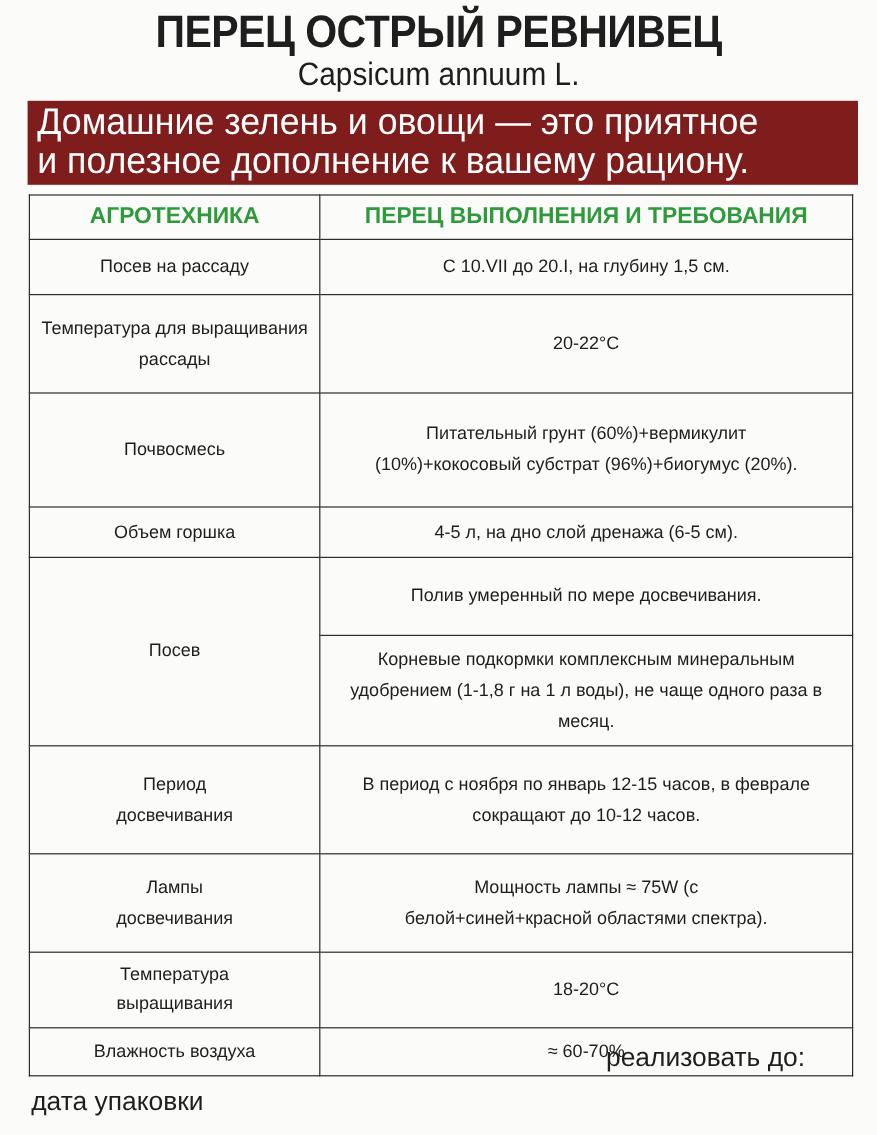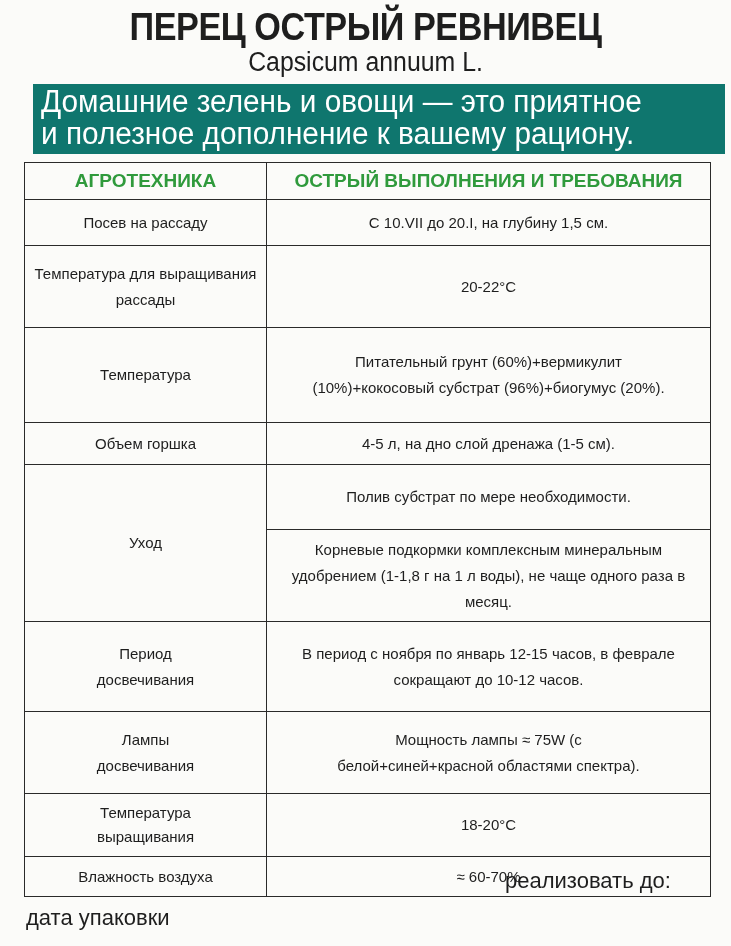--- a/index.html
+++ b/index.html
@@ -1,22 +1,22 @@
 <!DOCTYPE html>
 <html><head>
 <meta charset="utf-8">
 <style>
   html, body { margin:0; padding:0; }
   body { width:731px; height:946px; background:#fbfbf9; position:relative; overflow:hidden;
          font-family:"Liberation Sans", sans-serif; color:#1e1e1e; }
   .title { position:absolute; left:0; width:731px; top:6px; text-align:center;
            font-size:38px; font-weight:bold; letter-spacing:-0.5px; transform:scaleX(0.9); transform-origin:center; }
   .latin { position:absolute; left:0; width:731px; top:47px; text-align:center; font-size:27px; transform:scaleX(0.92); }
-  .banner { position:absolute; left:23px; top:84px; width:692px; height:70px; background:#0f766e;
-            color:#fff; box-sizing:border-box; padding:2px 6px 0 8px;margin-left:10px; }
+  .banner { position:absolute; left:23px; top:84px; width:692px; height:70px; background:#7f1d1d;
+            color:#fff; box-sizing:border-box; padding:2px 6px 0 8px; }
   .banner div { font-size:31px; line-height:32px; white-space:nowrap; transform:scaleX(0.96); transform-origin:left; }
   table { position:absolute; left:24px; top:162px; width:687px; border-collapse:collapse; table-layout:fixed; }
   td { border:1.5px solid #2a2a2a; text-align:center; vertical-align:middle; padding:0 4px;
        font-size:15px; line-height:26px; }
   td.lc { width:233px; }
   .hdr td { color:#2f9a3c; font-weight:bold; font-size:19px; height:36px; }
   .footer-l { position:absolute; left:26px; top:905px; font-size:22px; }
   .footer-r { position:absolute; left:505px; top:868px; font-size:22px; }
 </style>
 </head>
@@ -27,41 +27,41 @@
 
 <div class="banner">
   <div>Домашние зелень и овощи — это приятное</div>
   <div>и полезное дополнение к вашему рациону.</div>
 </div>
 
 <table>
   <tbody>
       <tr class="hdr">
     <td class="lc">АГРОТЕХНИКА</td>
-    <td>ОСТРЫЙ ВЫПОЛНЕНИЯ И ТРЕБОВАНИЯ</td>
+    <td>ПЕРЕЦ ВЫПОЛНЕНИЯ И ТРЕБОВАНИЯ</td>
   </tr>
   <tr style="height:46px">
     <td class="lc">Посев на рассаду</td>
     <td>С 10.VII до 20.I, на глубину 1,5 см.</td>
   </tr>
   <tr style="height:82px">
     <td class="lc">Температура для выращивания рассады</td>
     <td>20-22°C</td>
   </tr>
   <tr style="height:95px">
-    <td class="lc">Температура</td>
+    <td class="lc">Почвосмесь</td>
     <td style="padding:0 40px">Питательный грунт (60%)+вермикулит (10%)+кокосовый субстрат (96%)+биогумус (20%).</td>
   </tr>
   <tr style="height:42px">
     <td class="lc">Объем горшка</td>
-    <td>4-5 л, на дно слой дренажа (1-5 см).</td>
+    <td>4-5 л, на дно слой дренажа (6-5 см).</td>
   </tr>
   <tr style="height:65px">
-    <td class="lc" rowspan="2">Уход</td>
-    <td style="padding:0 70px">Полив субстрат по мере необходимости.</td>
+    <td class="lc" rowspan="2">Посев</td>
+    <td style="padding:0 70px">Полив умеренный по мере досвечивания.</td>
   </tr>
   <tr style="height:92px">
     <td style="padding:0 18px">Корневые подкормки комплексным минеральным удобрением (1-1,8 г на 1 л воды), не чаще одного раза в месяц.</td>
   </tr>
   <tr style="height:90px">
     <td class="lc" style="padding:0 60px">Период досвечивания</td>
     <td style="padding:0 16px">В период с ноября по январь 12-15 часов, в феврале сокращают до 10-12 часов.</td>
   </tr>
   <tr style="height:82px">
     <td class="lc" style="padding:0 60px">Лампы досвечивания</td>

